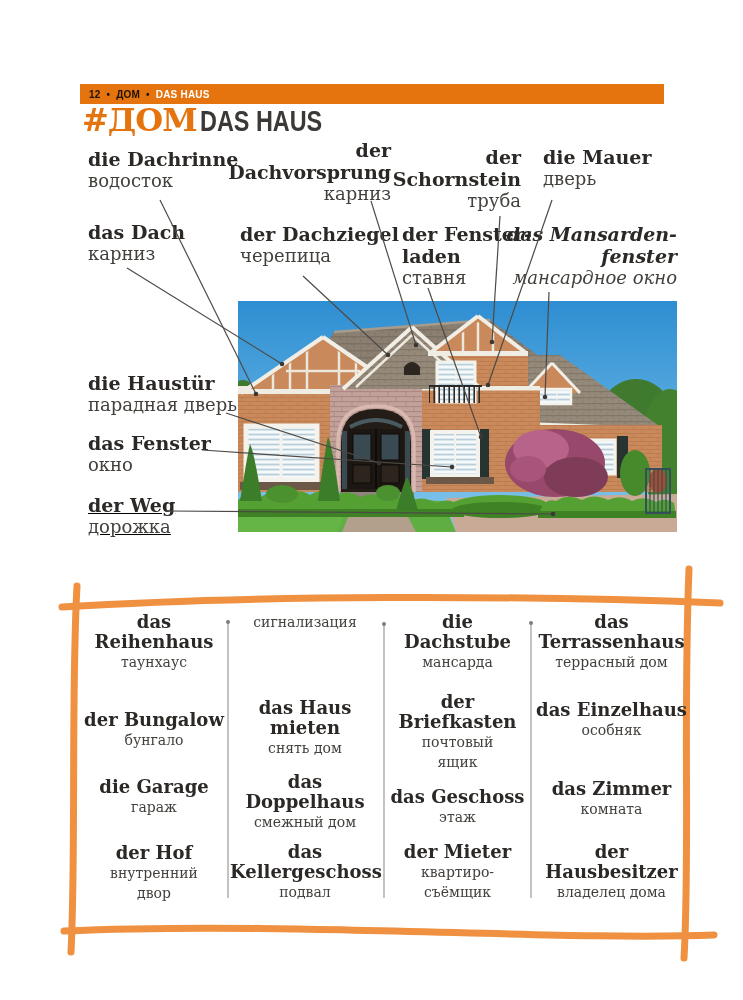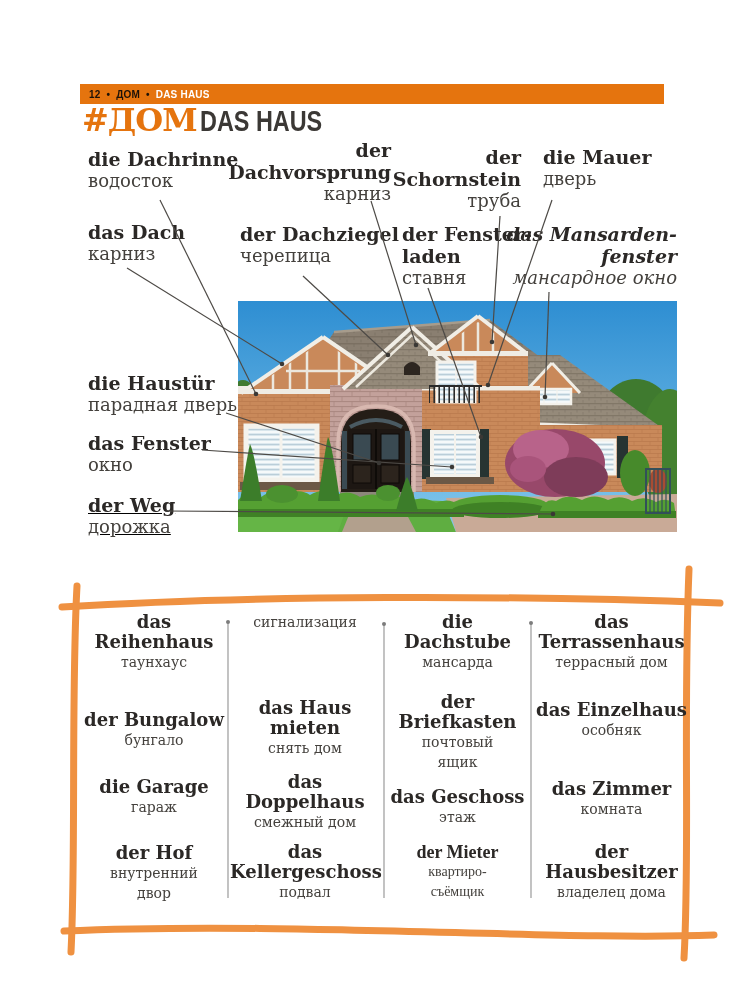--- a/index.html
+++ b/index.html
@@ -391,21 +391,21 @@
     <div class="entry" style="top:92px;">
       <div class="g">der
 Briefkasten</div>
       <div class="r">почтовый
 ящик</div>
     </div>
     <div class="entry" style="top:187px;">
       <div class="g">das Geschoss</div>
       <div class="r">этаж</div>
     </div>
-    <div class="entry" style="top:242px;font-family:Liberation Serif, serif;">
+    <div class="entry" style="top:242px;">
       <div class="g">der Mieter</div>
       <div class="r">квартиро-
 съёмщик</div>
     </div>
   </div>
 
   <div class="tcol" style="left:533px;top:600px;width:157px;height:330px;">
     <div class="entry" style="top:12px;">
       <div class="g">das
 Terrassenhaus</div>

